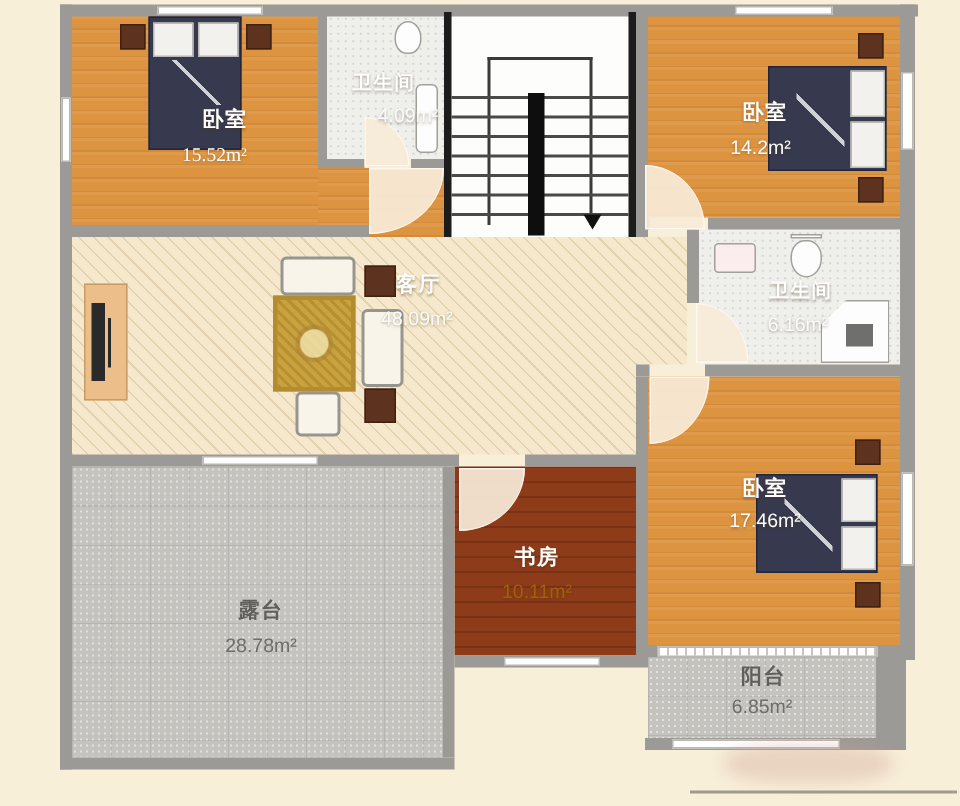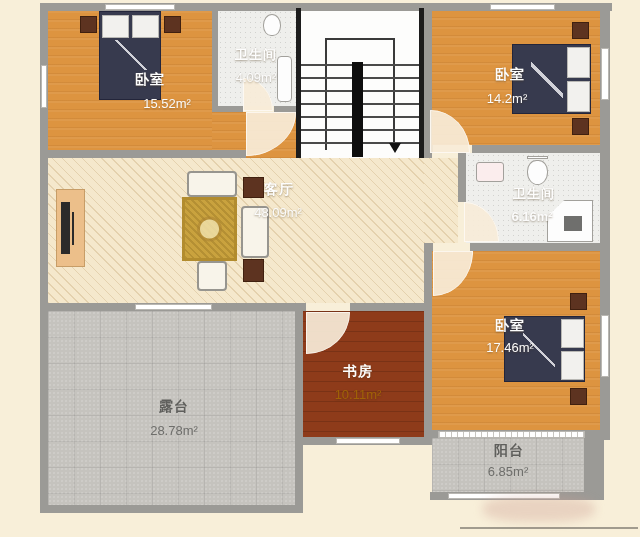--- a/index.html
+++ b/index.html
@@ -180,33 +180,33 @@
 
   <div class="abs fixture" style="left:263px;top:14px;width:18px;height:22px;border-radius:50% 50% 45% 45%;"></div>
   <div class="abs fixture" style="left:277px;top:56px;width:15px;height:46px;border-radius:4px;"></div>
   <div class="abs fixture" style="left:476px;top:162px;width:28px;height:20px;border-radius:3px;background:#fbeded;"></div>
   <div class="abs fixture" style="left:527px;top:160px;width:21px;height:25px;border-radius:45% 45% 50% 50%;"></div>
   <div class="abs fixture" style="left:527px;top:156px;width:21px;height:3px;"></div>
   <div class="abs fixture" style="left:547px;top:200px;width:46px;height:42px;clip-path:polygon(38% 0,100% 0,100% 100%,0 100%,0 40%);"></div>
   <div class="abs" style="left:564px;top:216px;width:18px;height:15px;background:#6f6f6d;"></div>
 
   <div class="abs lbl room-name" style="left:150px;top:80px;">卧室</div>
-  <div class="abs lbl room-area" style="left:167px;top:103px;">15.52m²</div>
+  <div class="abs lbl room-area" style="left:143px;top:103px;font-family:Liberation Serif, serif;">15.52m²</div>
 
   <div class="abs lbl room-name" style="left:256px;top:55px;font-size:13px;">卫生间</div>
-  <div class="abs lbl room-area" style="left:256px;top:77px;">4.09m²</div>
+  <div class="abs lbl room-area" style="left:272px;top:77px;">4.09m²</div>
 
   <div class="abs lbl room-name" style="left:510px;top:75px;">卧室</div>
   <div class="abs lbl room-area" style="left:507px;top:98px;">14.2m²</div>
 
   <div class="abs lbl room-name" style="left:279px;top:190px;">客厅</div>
   <div class="abs lbl room-area" style="left:278px;top:212px;">48.09m²</div>
 
   <div class="abs lbl room-name" style="left:534px;top:194px;font-size:13px;">卫生间</div>
-  <div class="abs lbl room-area" style="left:532px;top:216px;font-weight:bold;">6.16m²</div>
+  <div class="abs lbl room-area" style="left:532px;top:216px;">6.16m²</div>
 
   <div class="abs lbl room-name" style="left:510px;top:326px;">卧室</div>
   <div class="abs lbl room-area" style="left:510px;top:347px;">17.46m²</div>
 
   <div class="abs lbl room-name" style="left:358px;top:372px;">书房</div>
   <div class="abs lbl room-area lav" style="left:358px;top:394px;">10.11m²</div>
 
   <div class="abs lbl room-name dark" style="left:174px;top:407px;">露台</div>
   <div class="abs lbl room-area dark" style="left:174px;top:430px;">28.78m²</div>
 

